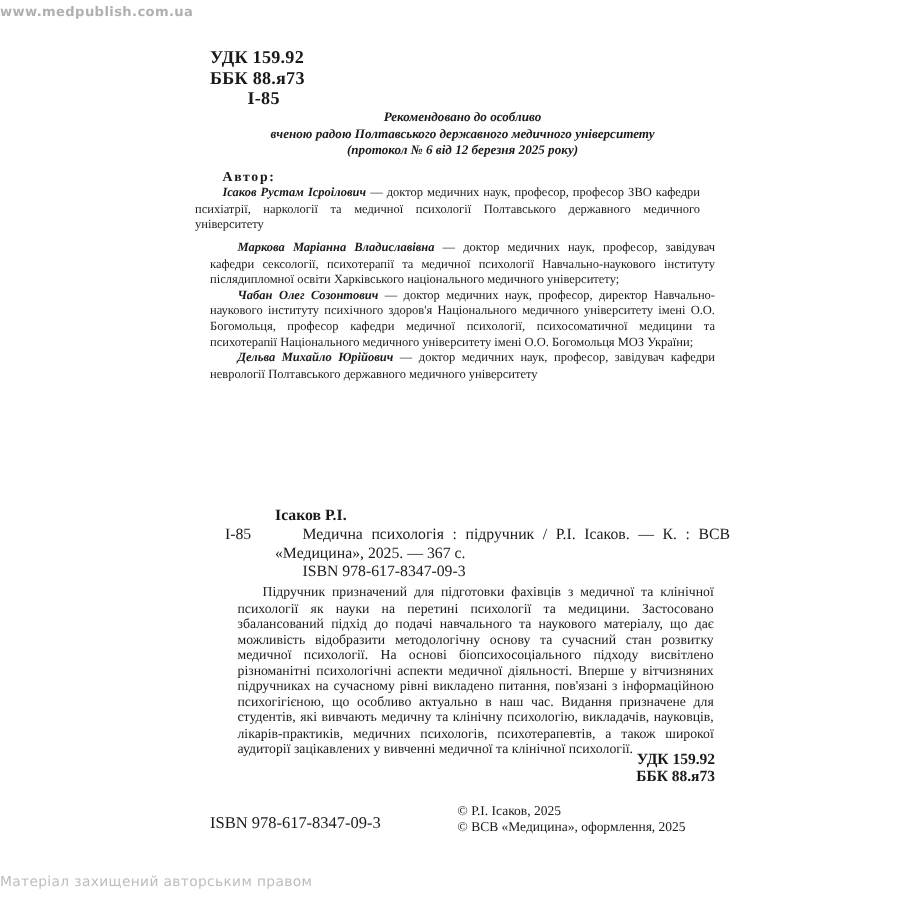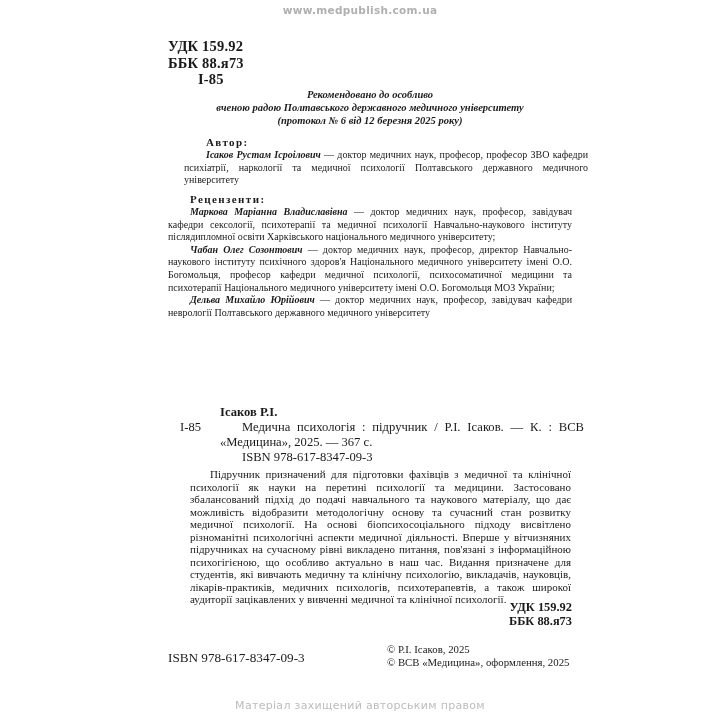--- a/index.html
+++ b/index.html
@@ -21,21 +21,20 @@
     width: 720px;
     height: 720px;
     box-sizing: border-box;
   }
 
   
   .watermark {
     position: absolute;
     left: 0;
     width: 720px;
-    text-align: center;
     font-family: "DejaVu Sans", sans-serif;
     color: #b0b0b0;
     letter-spacing: 0.3px;
   }
   .watermark-top {
     top: 4px;
     font-size: 10.5px;
     font-weight: bold;
   }
   .watermark-bottom {
@@ -86,21 +85,21 @@
     margin: 0;
     text-indent: 22px;
     hyphens: manual;
   }
   .para .nm {
     font-style: italic;
     font-weight: bold;
   }
   .block-author {
     position: absolute;
-    left: 184px;
+    left: 156px;
     top: 136px;
     width: 404px;
   }
   .block-reviewers {
     position: absolute;
     left: 168px;
     top: 193px;
     width: 404px;
   }
   .block-reviewers .para { margin-bottom: 0; }
@@ -176,21 +175,20 @@
     top: 7px;
     font-size: 13.2px;
   }
   .footer-copy {
     position: absolute;
     left: 198px;
     top: 0;
     font-size: 10.8px;
     line-height: 13.2px;
     white-space: nowrap;
-    margin-left: 21px;
   }
 </style>
 </head>
 <body>
 
 <div class="page">
 
   <div class="watermark watermark-top">www.medpublish.com.ua</div>
 
   <div class="classif">
@@ -204,21 +202,20 @@
     <div>вченою радою Полтавського державного медичного університету</div>
     <div>(протокол № 6 від 12 березня 2025 року)</div>
   </div>
 
   <div class="block-author">
     <div class="sec-heading">Автор:</div>
     <p class="para"><span class="nm">Ісаков Рустам Ісроілович</span><span> — доктор медичних наук, професор, професор ЗВО кафедри психіатрії, наркології та медичної психології Полтавського державного медичного університету</span></p>
   </div>
 
   <div class="block-reviewers">
-    <div class="sec-heading">Рецензенти:</div>
     <p class="para"><span class="nm">Маркова Маріанна Владиславівна</span><span> — доктор медичних наук, професор, завідувач кафедри сексології, психотерапії та медичної психології Навчально-наукового інституту післядипломної освіти Харківського національного медичного університету;</span></p>
     <p class="para"><span class="nm">Чабан Олег Созонтович</span><span> — доктор медичних наук, професор, директор Навчально-наукового інституту психічного здоров'я Національного медичного університету імені О.О. Богомольця, професор кафедри медичної психології, психосоматичної медицини та психотерапії Національного медичного університету імені О.О. Богомольця МОЗ України;</span></p>
     <p class="para"><span class="nm">Дельва Михайло Юрійович</span><span> — доктор медичних наук, професор, завідувач кафедри неврології Полтавського державного медичного університету</span></p>
   </div>
 
   <div class="biblio">
     <div class="biblio-name">Ісаков Р.І.</div>
     <div class="biblio-body">
       <span class="biblio-index">І-85</span>
       <div class="biblio-desc">Медична психологія : підручник / Р.І. Ісаков. — К. : ВСВ «Медицина», 2025. — 367 с.</div>

